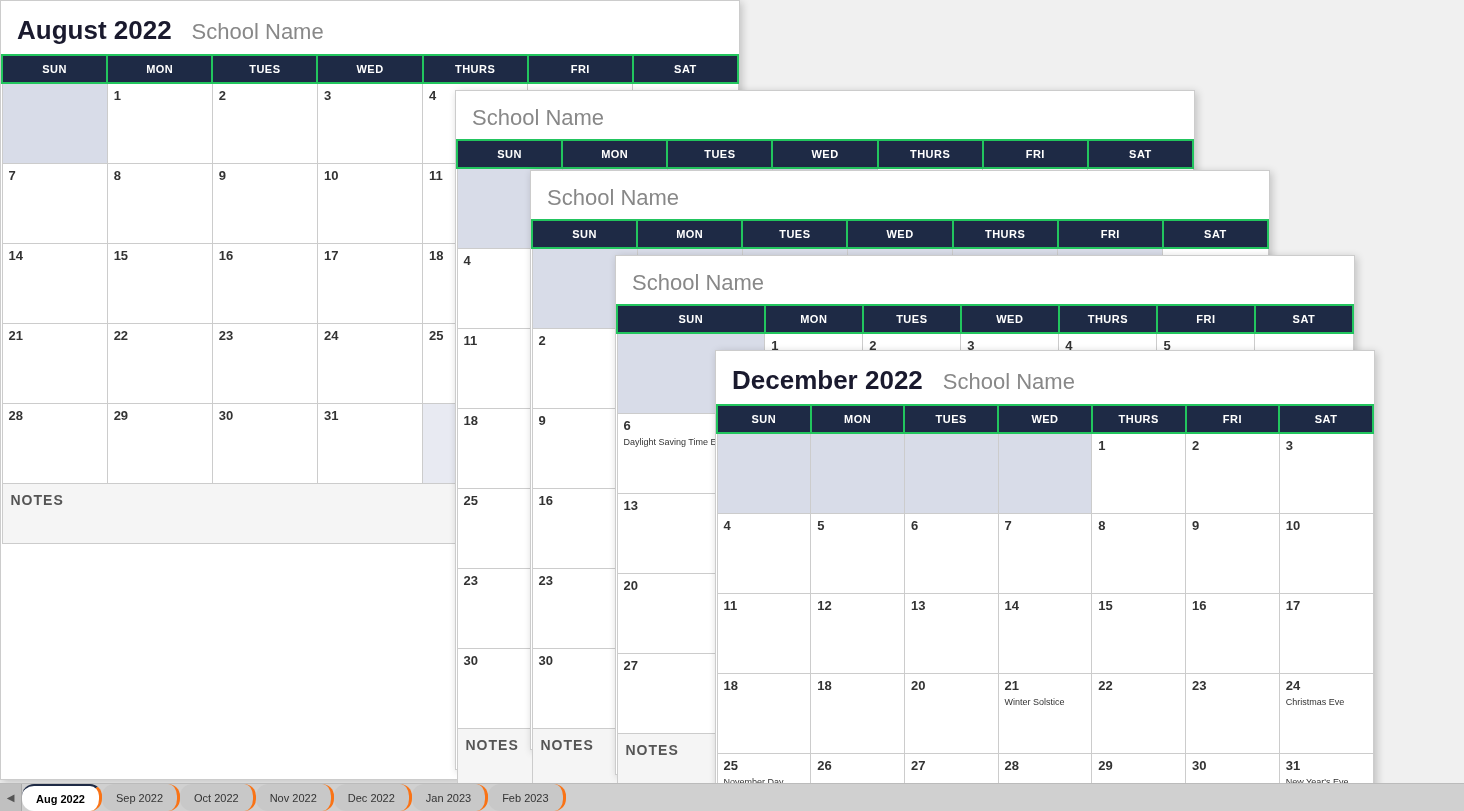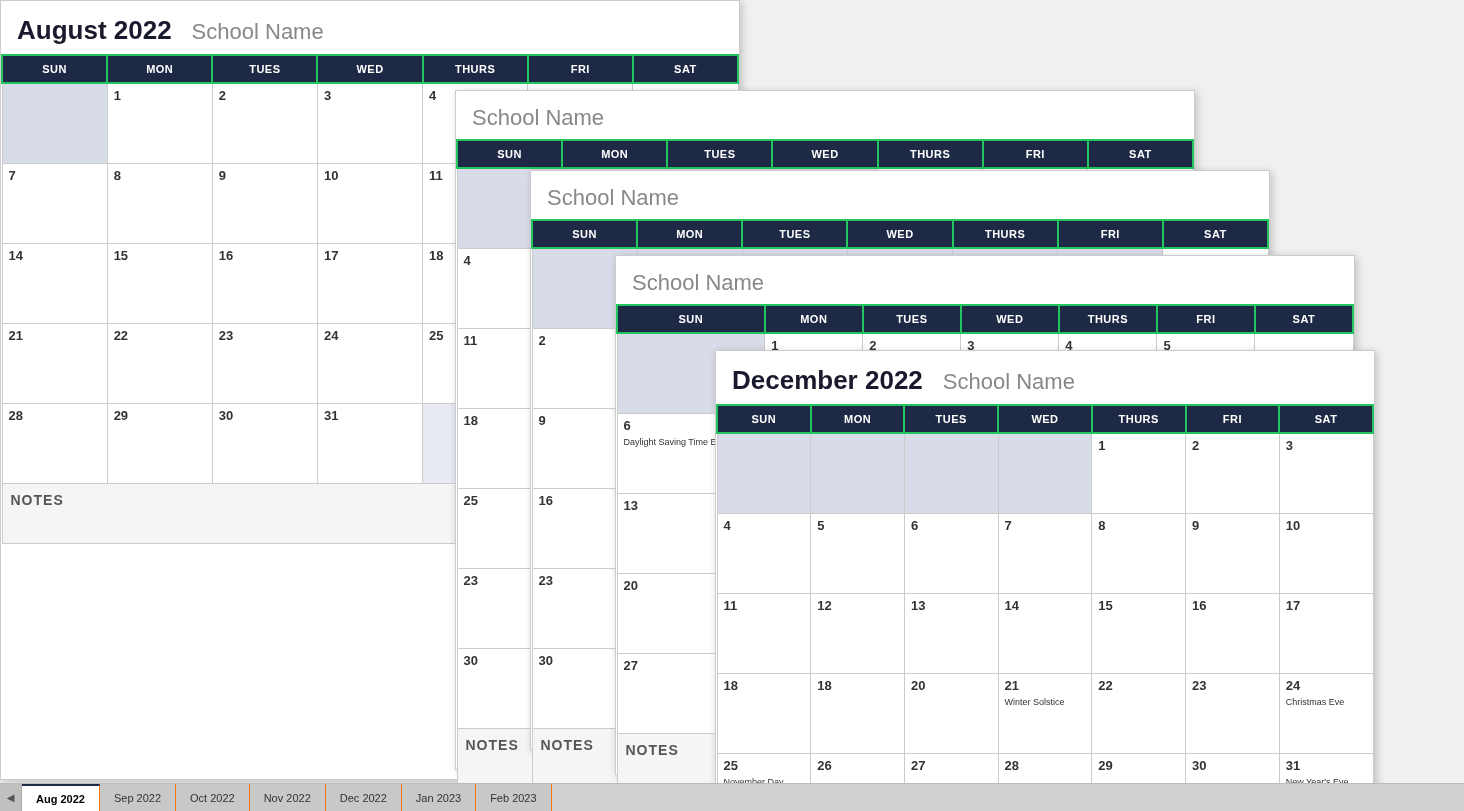--- a/index.html
+++ b/index.html
@@ -175,23 +175,24 @@
       color: #555;
     }
 
     .tab-item {
       padding: 0 14px;
       display: flex;
       align-items: center;
       font-size: 11px;
       color: #333;
       cursor: pointer;
-      border-right: 1px solid #f97316;
+      border-right: 3px solid #f97316;
       background: #c8c8c8;
       white-space: nowrap;
+      border-radius: 12px;
     }
 
     .tab-item.active {
       background: white;
       font-weight: 600;
       color: #000;
       border-top: 2px solid #1e2a45;
     }
   </style>
 </head>

